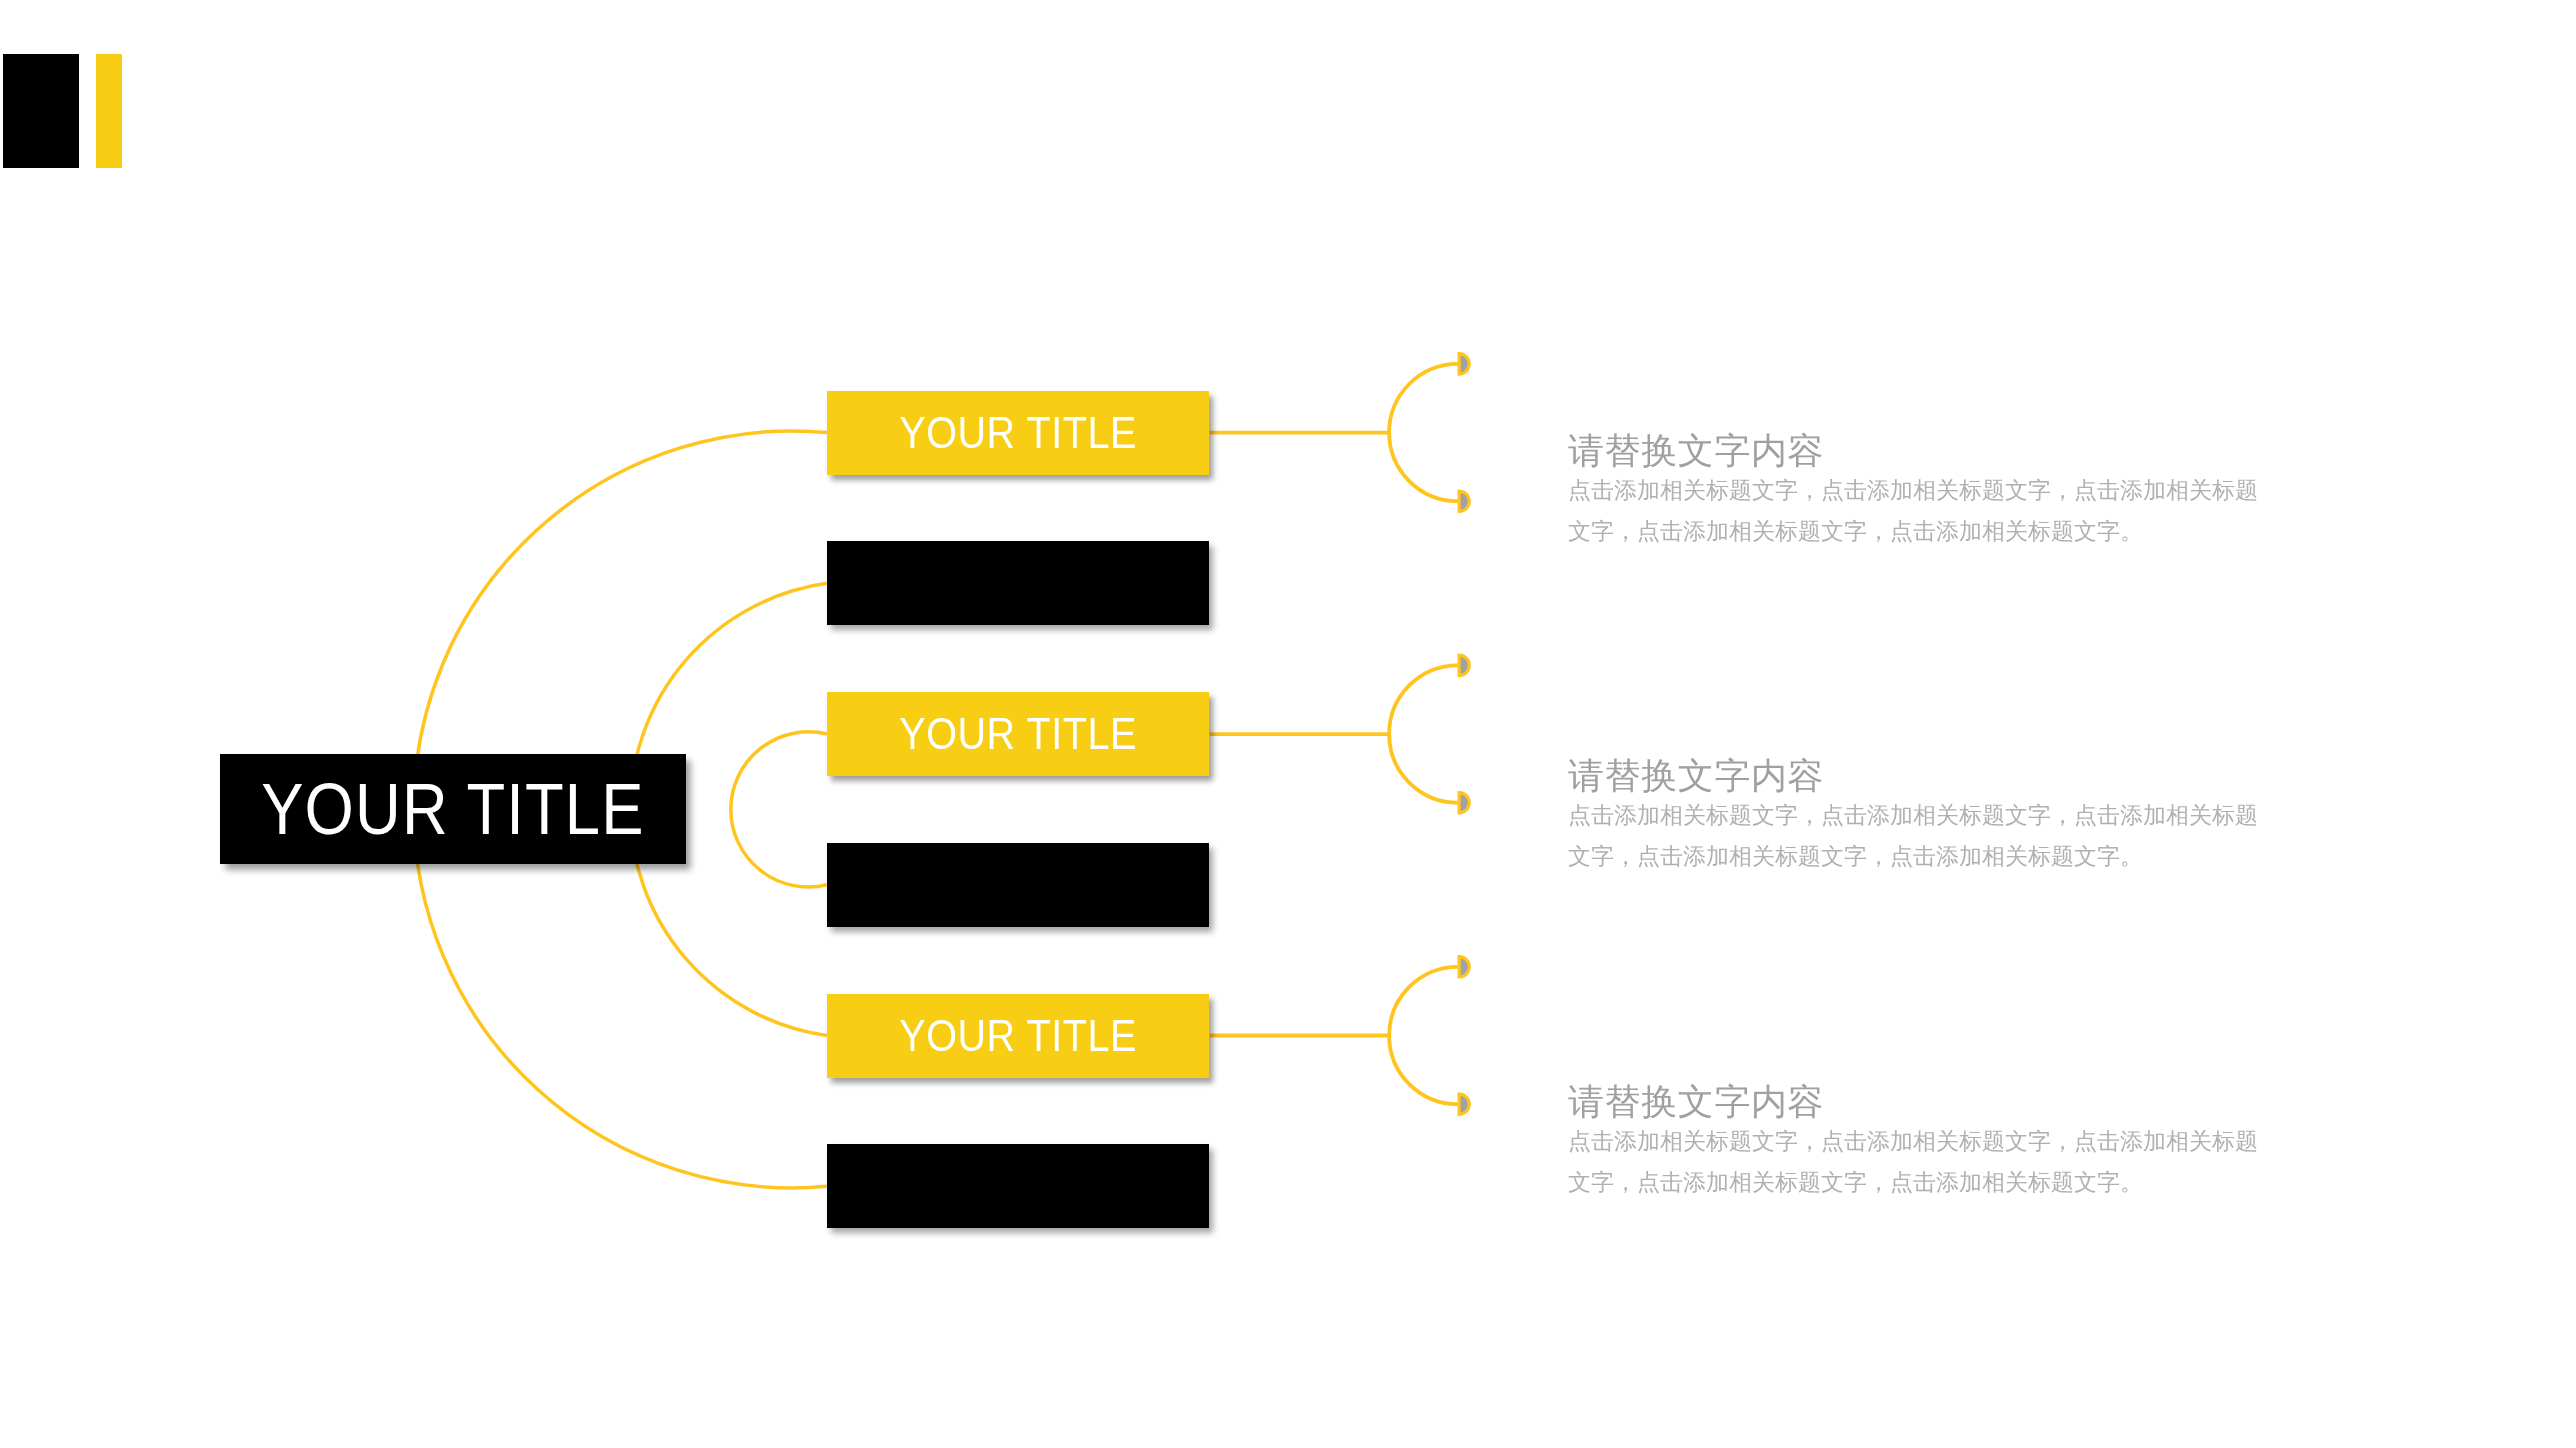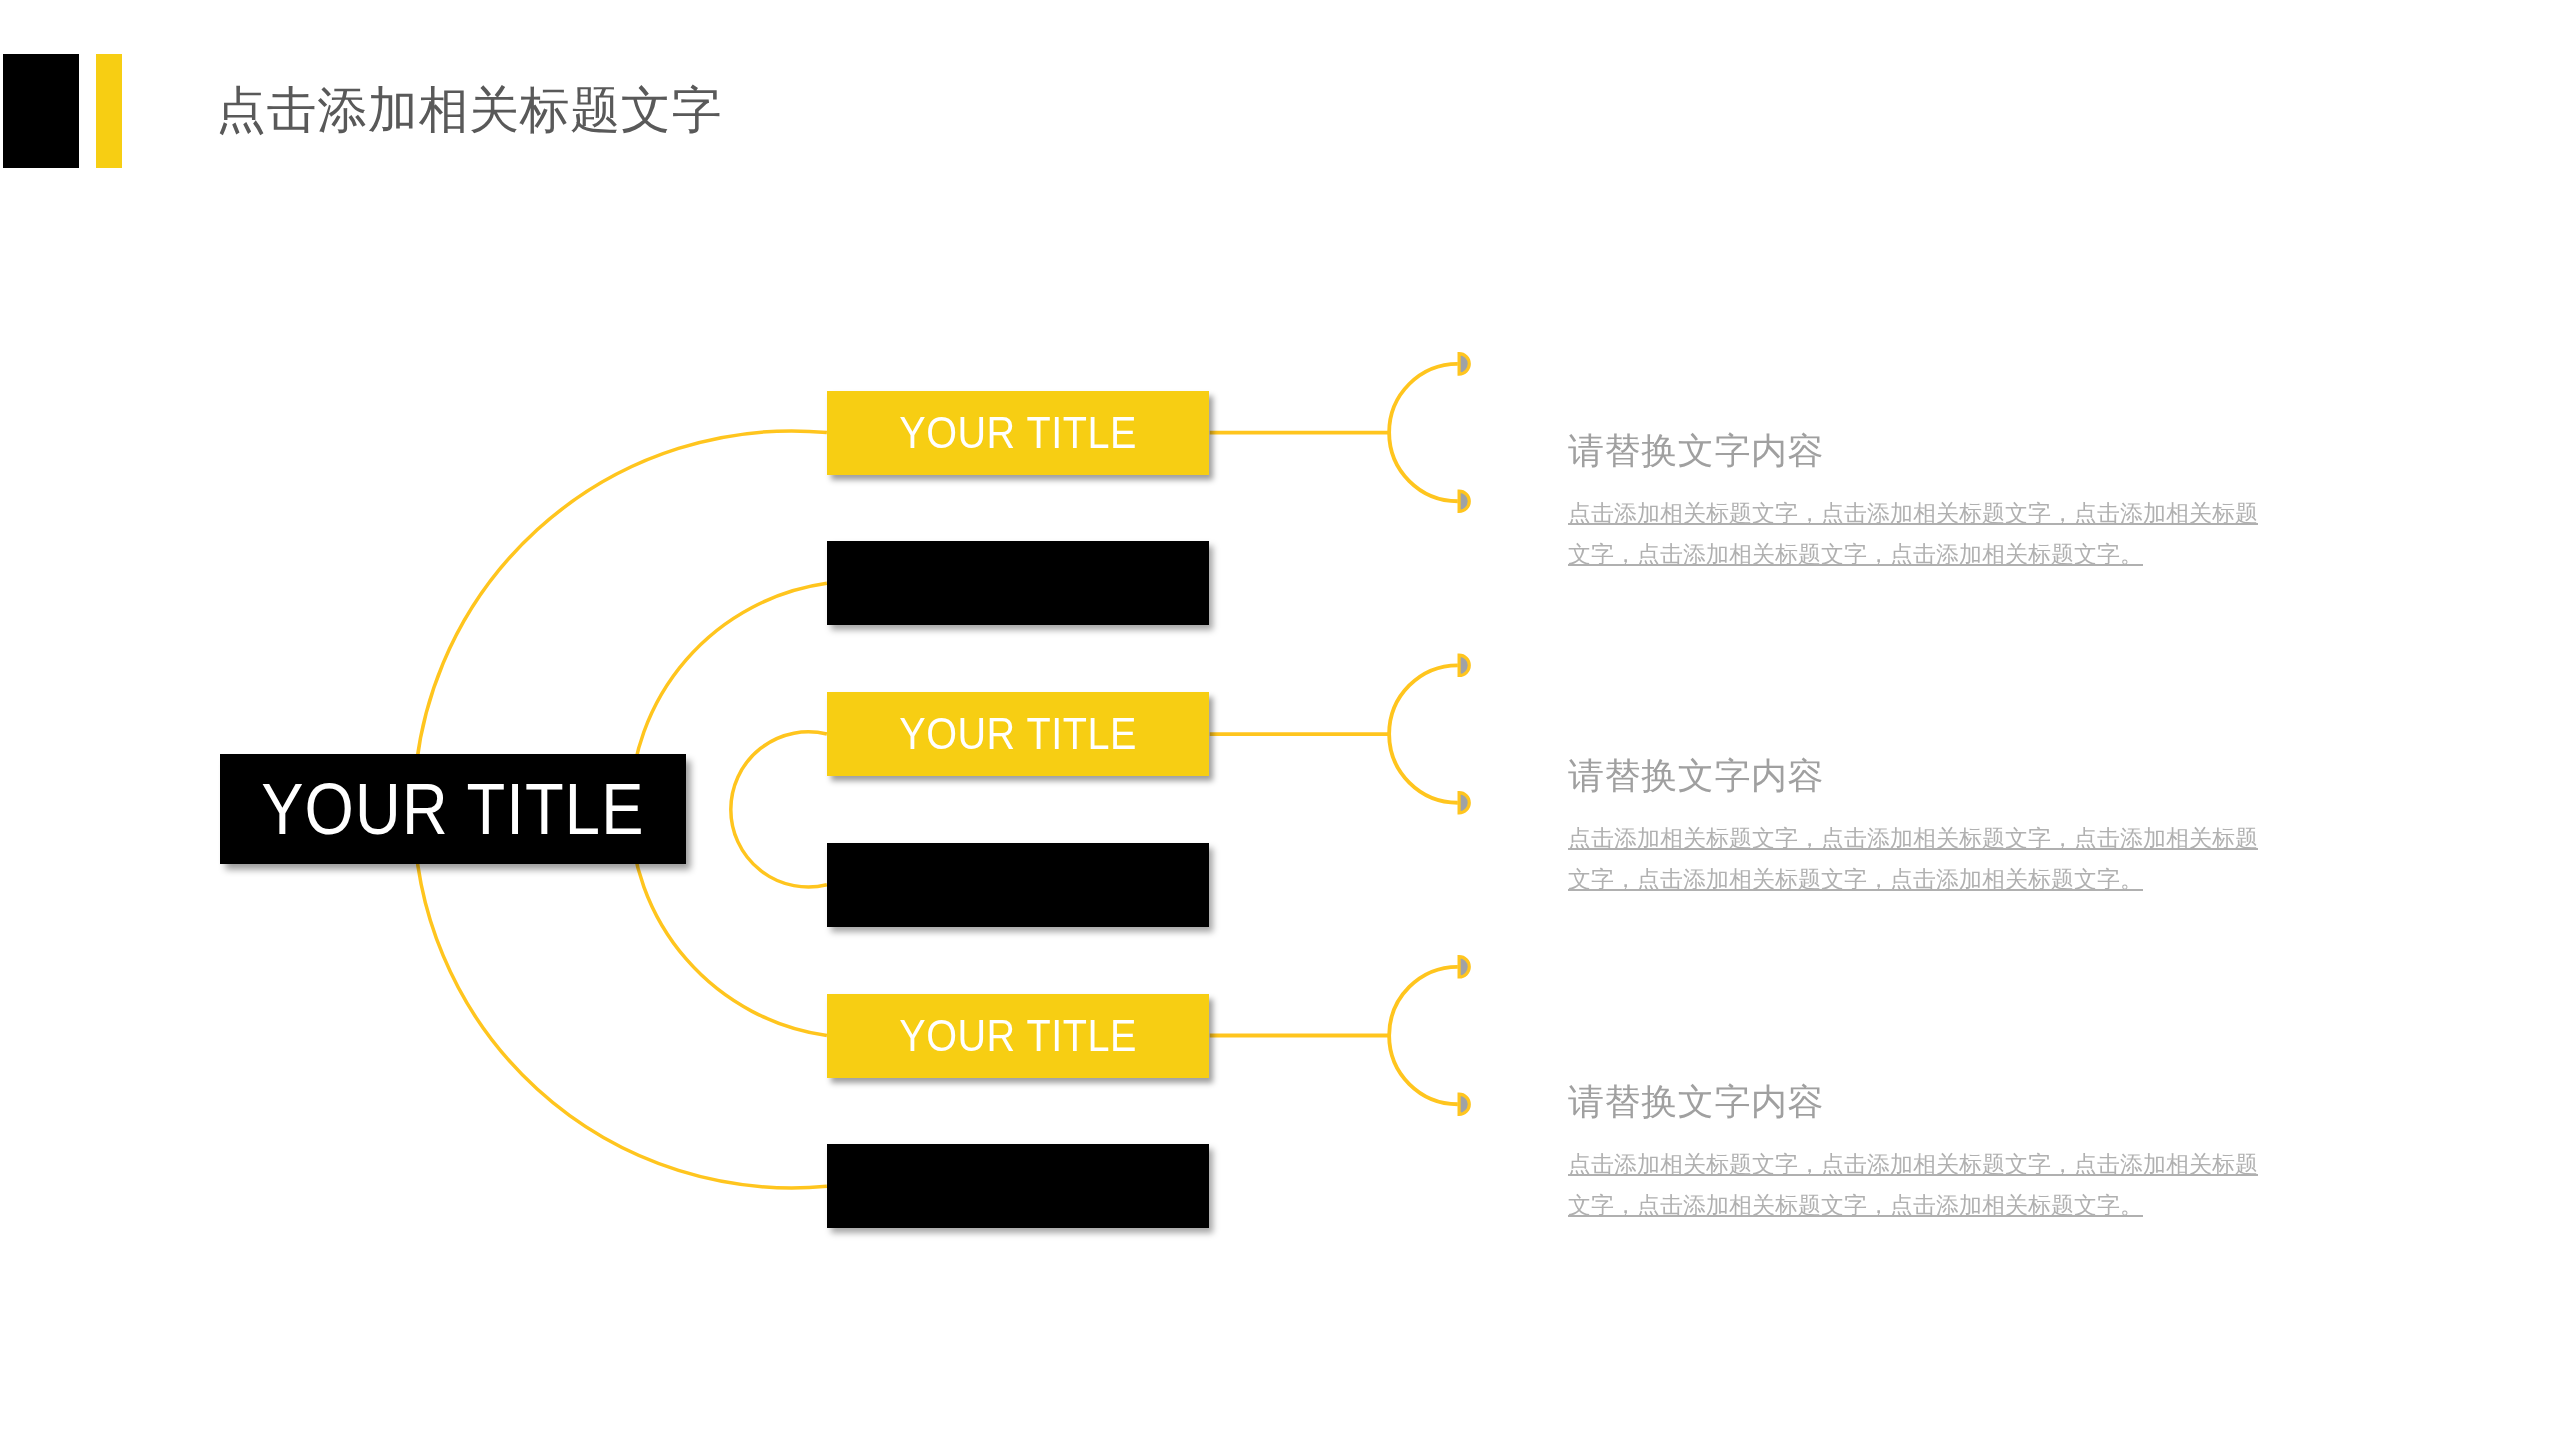--- a/index.html
+++ b/index.html
@@ -80,33 +80,31 @@
   
   .detail-group{
     position:absolute;left:1568px;width:712px;
   }
   .dg1{top:392px;} .dg2{top:717px;} .dg3{top:1043px;}
   .dg-heading{
     font-size:36px;line-height:38px;color:var(--heading-gray);
     letter-spacing:0.6px;white-space:nowrap;margin-top:40px;
   }
   .dg-body{
-    margin-top:23px;
-    font-size:23px;line-height:41px;color:var(--body-gray);text-decoration:underline;
+    font-size:23px;line-height:41px;color:var(--body-gray);
   }
 </style>
 </head>
 <body>
 
 <div class="slide">
 
   <div class="logo-black"></div>
   <div class="logo-yellow"></div>
 
-  <div class="page-title">点击添加相关标题文字</div>
 
   <svg class="lines" viewBox="0 0 4050 2278" xmlns="http://www.w3.org/2000/svg">
 
     <path class="arc" d="M 1300 680 A 595 595 0 1 0 1300 1865"></path>
     <path class="arc" d="M 1300 917 A 359 359 0 0 0 1300 1628"></path>
     <path class="arc" d="M 1300 1154 A 122 122 0 1 0 1300 1391"></path>
 
     <path class="hline" d="M 1902 680 L 2186 680"></path>
     <path class="halfring" d="M 2292 572 A 108 108 0 0 0 2292 788"></path>
     <path class="endmarker" d="M 2294 556 A 16 16 0 0 1 2294 588 Z"></path>

